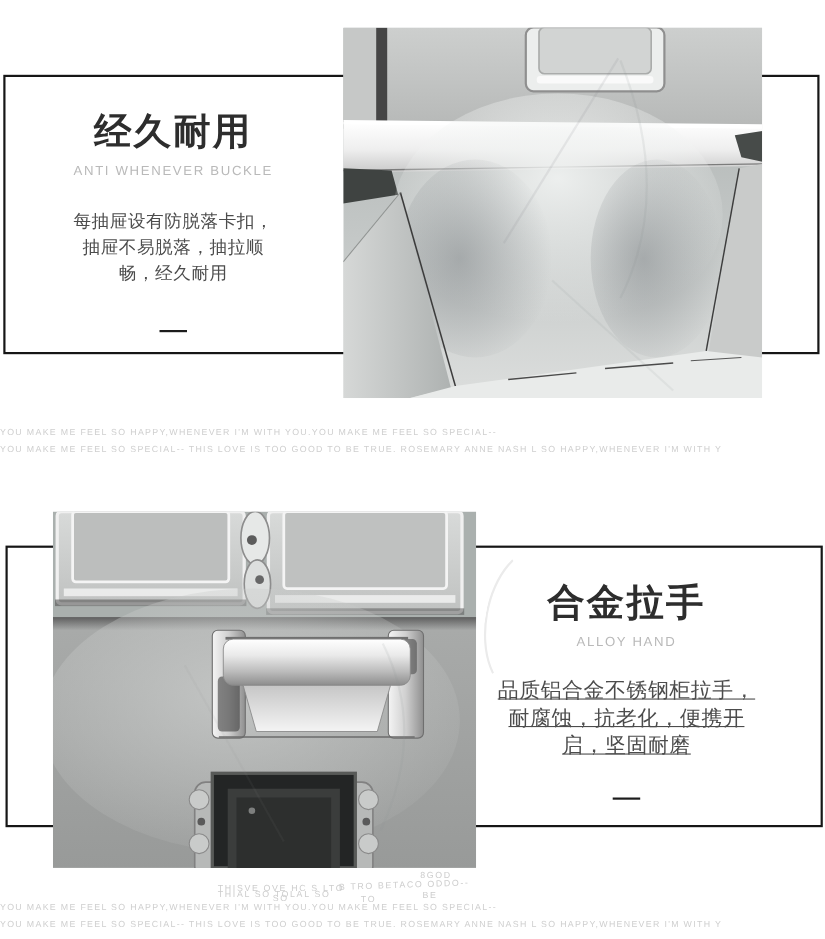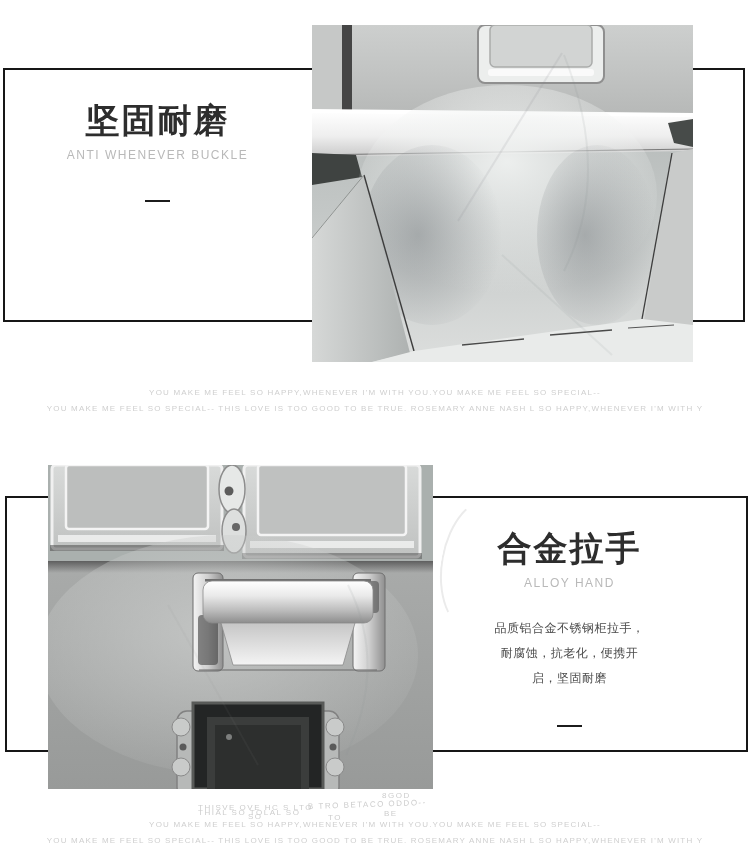--- a/index.html
+++ b/index.html
@@ -11,51 +11,56 @@
   .frame{position:absolute;border:2px solid #161616;box-sizing:border-box;background:transparent;}
   .frame-top{left:3px;top:68px;width:742px;height:254px;}
   .frame-bottom{left:5px;top:496px;width:743px;height:256px;}
   
   .textblock{position:absolute;text-align:center;}
   .textblock-top{left:3px;top:100px;width:309px;}
   .textblock-bottom{left:433px;top:528px;width:273px;}
   .feat-title{font-size:34px;line-height:41px;font-weight:700;color:#2d2d2d;letter-spacing:2px;margin:0;}
   .feat-subtitle{margin-top:7px;font-size:12px;color:#b9b9b9;letter-spacing:1.5px;font-weight:400;}
   .feat-body{margin-top:28px;font-size:16px;line-height:24px;color:#4c4c4c;letter-spacing:0.5px;}
-  .textblock-bottom .feat-body{font-size:12px;line-height:25px;margin-top:26px;}
+  .textblock-bottom .feat-body{font-size:19px;line-height:25px;margin-top:26px;text-decoration:underline;}
   .feat-body span{display:block;}
   .dash{width:25px;height:2px;background:#1c1c1c;margin:38px auto 0 auto;}
   .textblock-bottom .dash{margin-top:34px;}
   
   .photo{position:absolute;overflow:hidden;}
   .photo-top{left:312px;top:25px;width:381px;height:337px;}
   .photo-bottom{left:48px;top:465px;width:385px;height:324px;}
   .photo svg{display:block;width:100%;height:100%;}
   
-  .wm{position:absolute;left:0;width:750px;text-align:center;font-size:8px;color:#cfcfcf;
+  .wm{position:absolute;left:0;width:750px;text-align:left;font-size:8px;color:#cfcfcf;
       letter-spacing:1.2px;white-space:nowrap;}
   .wm-frag{position:absolute;font-size:8px;color:#cdcdcd;letter-spacing:1.5px;white-space:nowrap;}
   .wm-mid-1{top:388px;}
   .wm-mid-2{top:404px;}
   .wm-bot-1{top:820px;}
   .wm-bot-2{top:836px;}
   
   .wm-arc{position:absolute;left:441px;top:497px;width:78px;height:132px;border:2px solid transparent;
       border-left-color:#ebebeb;border-radius:50%;transform:rotate(10deg);}
 </style>
 </head>
 <body>
 
 <div class="canvas">
 
   <div class="frame frame-top"></div>
 
   <div class="textblock textblock-top">
-    <h2 class="feat-title">坚固耐磨</h2>
+    <h2 class="feat-title">经久耐用</h2>
     <div class="feat-subtitle">ANTI WHENEVER BUCKLE</div>
+    <div class="feat-body">
+      <span>每抽屉设有防脱落卡扣，</span>
+      <span>抽屉不易脱落，抽拉顺</span>
+      <span>畅，经久耐用</span>
+    </div>
     <div class="dash"></div>
   </div>
 
   <div class="photo photo-top">
     <svg viewBox="0 0 381 337" preserveAspectRatio="none">
       <defs>
         <linearGradient id="frontG" x1="0" y1="0" x2="0" y2="1">
           <stop offset="0" stop-color="#cdcfce"></stop>
             <stop offset="0.5" stop-color="#c2c4c3"></stop>
             <stop offset="1" stop-color="#b6b8b7"></stop>

